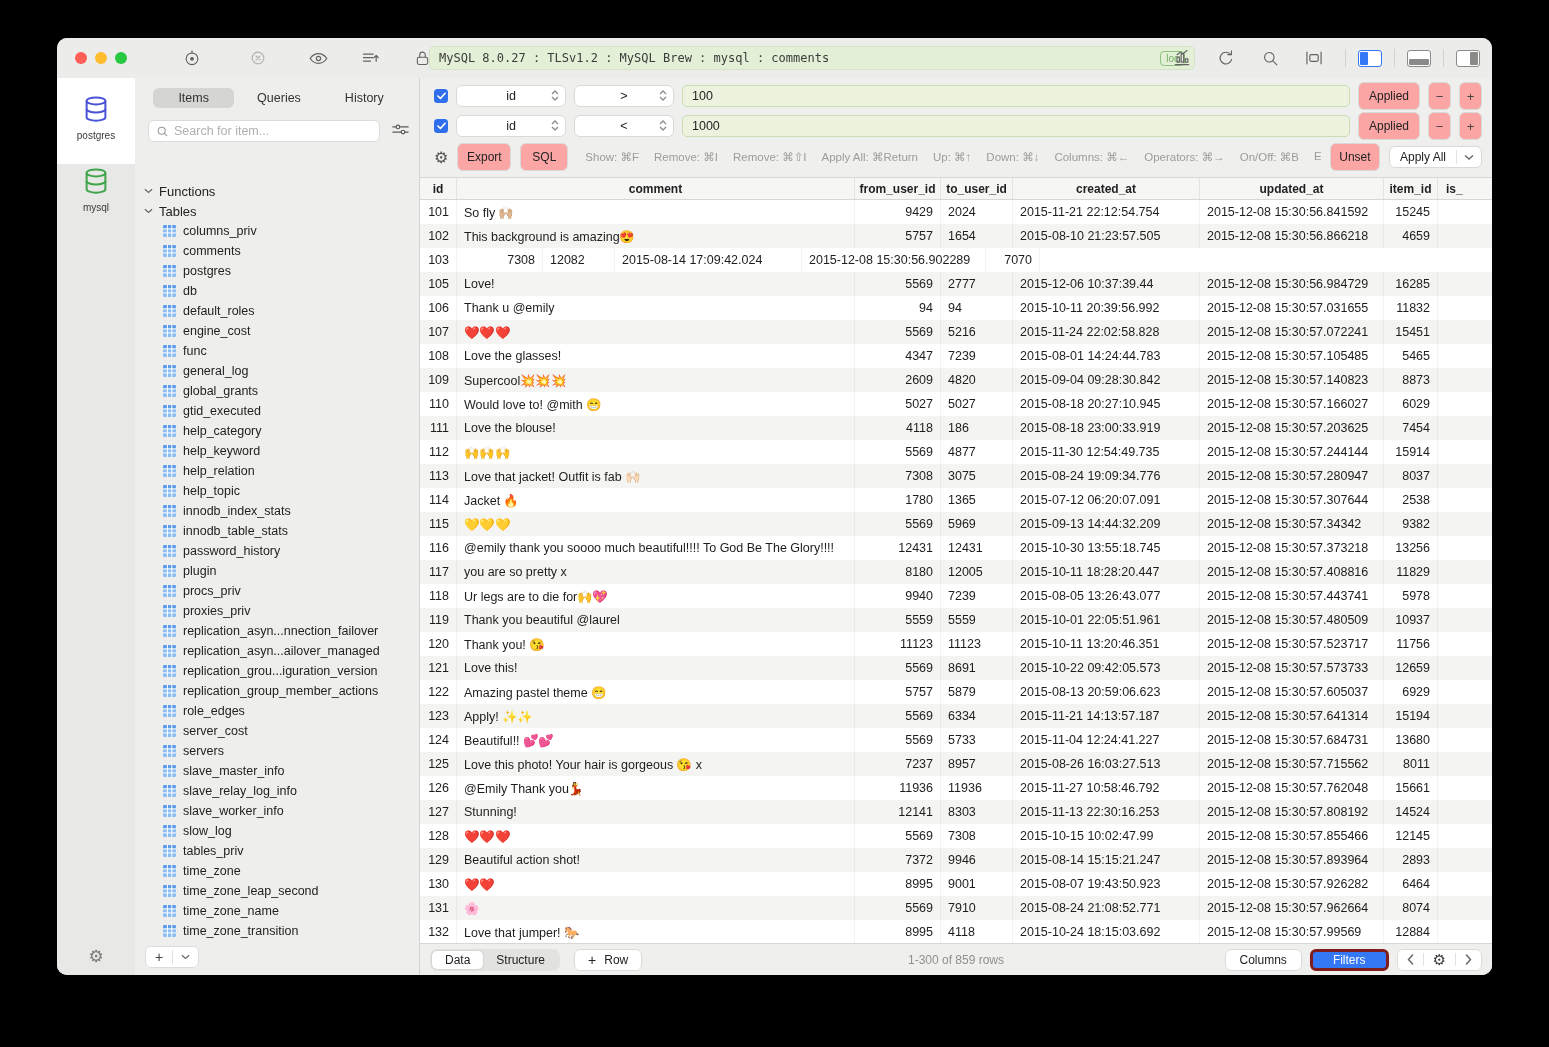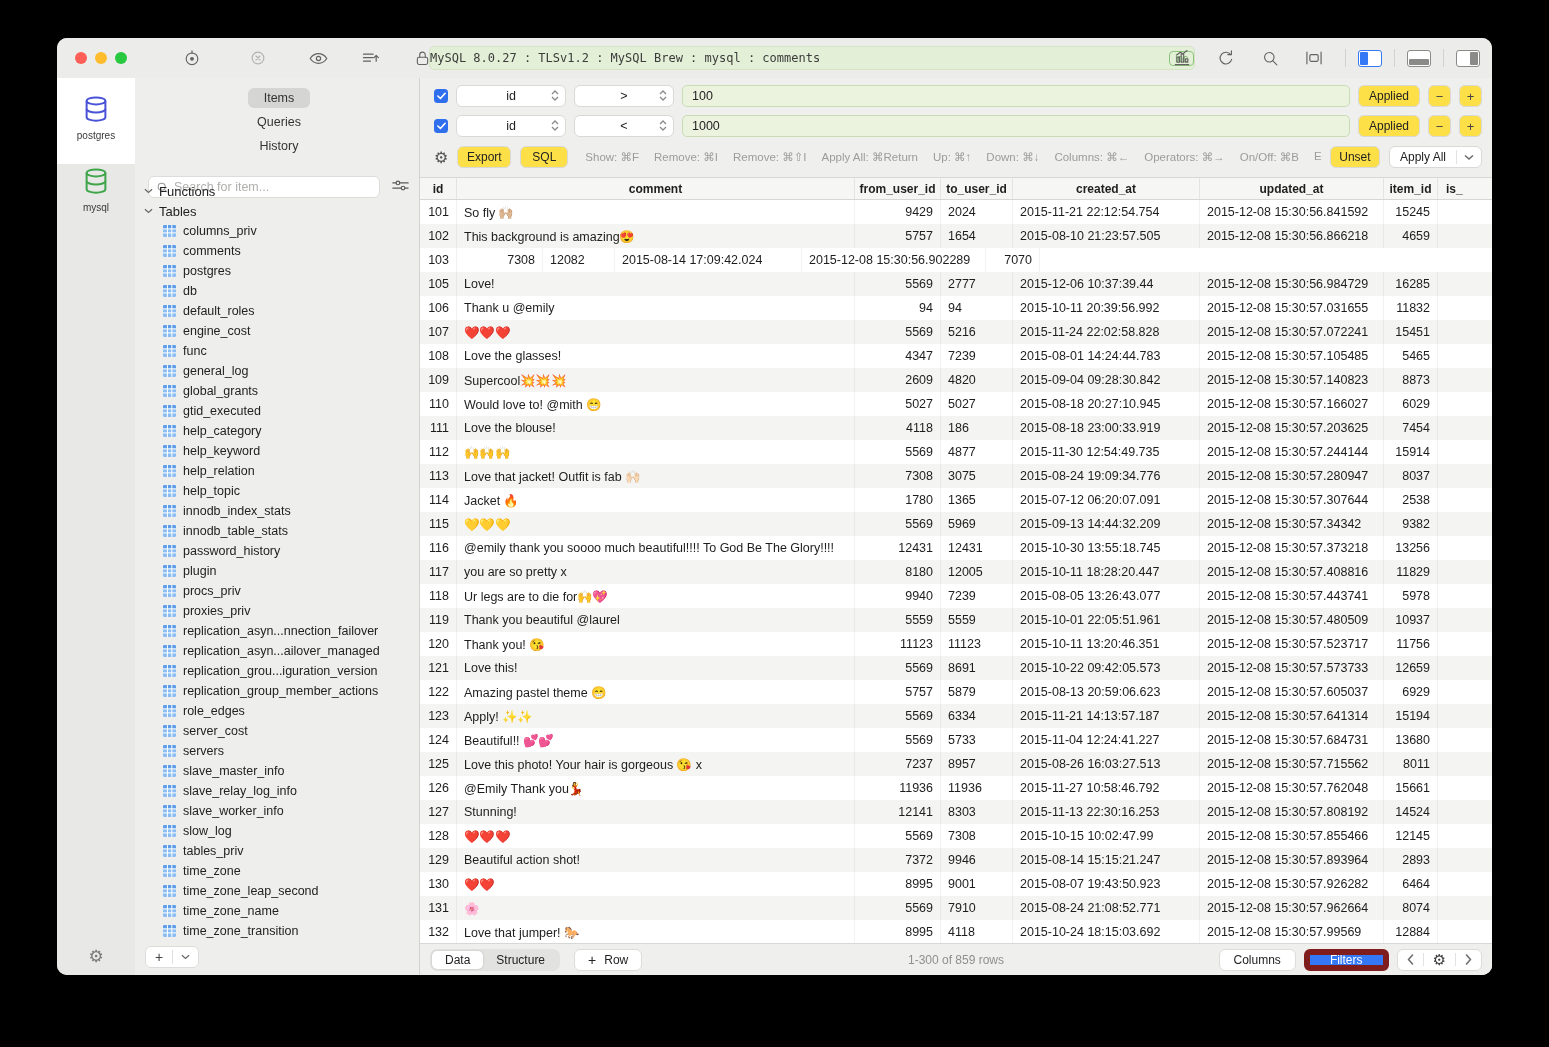--- a/index.html
+++ b/index.html
@@ -9,21 +9,21 @@
   
   .titlebar { height:40px; display:flex; align-items:center; background:#ececea; position:relative; }
   .lights { display:flex; gap:8px; padding-left:18px; }
   .light { width:12px; height:12px; border-radius:50%; }
   .light.red{background:#ff5f57}.light.yellow{background:#febc2e}.light.green{background:#28c840}
   .tb-icons { display:flex; align-items:center; }
   .tb-ic { width:38px; height:26px; display:flex; align-items:center; justify-content:center; border-radius:5px; }
   .tb-ic svg { stroke:#636361; fill:none; stroke-width:1.4; stroke-linecap:round; stroke-linejoin:round; }
   .tb-ic.dim svg { stroke:#b3b3b1; }
   .sql-label { font-size:10px; font-weight:700; color:#636361; letter-spacing:.5px; }
-  .conn-badge { position:absolute; left:372px; top:8px; width:766px; height:24px; background:#e3efd7; border:1px solid #d3e3c4; border-radius:5px; display:flex; align-items:center; padding:0 0; }
+  .conn-badge { position:absolute; left:372px; top:8px; width:766px; height:24px; background:#e3efd7; border:1px solid #d3e3c4; border-radius:5px; display:flex; align-items:center; padding:0 9px; }
   .conn-badge .conn-text { flex:1; font-family:"DejaVu Sans Mono", monospace; font-size:12px; color:#3c3c3a; white-space:nowrap; overflow:hidden; }
   .loc-tag { font-size:10px; color:#74b163; border:1px solid #8cc47c; border-radius:4px; padding:1px 5px; background:transparent; }
   .tb-right { position:absolute; right:12px; top:7px; display:flex; align-items:center; gap:6px; }
   .panel-group { display:flex; align-items:center; gap:0; }
   .pbox { width:24px; height:17px; border:1.5px solid #8a8a88; border-radius:3px; position:relative; background:#fff; }
   .pbox.active { border-color:#3478f6; }
   .pbox .fill-left { position:absolute; left:1px; top:1px; bottom:1px; width:8px; background:#3478f6; border-radius:1px; }
   .pbox .fill-bottom { position:absolute; left:1px; right:1px; bottom:1px; height:6px; background:#8a8a88; border-radius:1px; }
   .pbox .fill-right { position:absolute; right:1px; top:1px; bottom:1px; width:8px; background:#8a8a88; border-radius:1px; }
   .vdiv { width:1px; height:18px; background:#d2d2d0; margin:0 6px; }
@@ -31,24 +31,24 @@
   
   .content { position:absolute; top:40px; left:0; right:0; bottom:0; display:flex; }
   .rail { width:78px; background:#e8e8e6; position:relative; flex-shrink:0; }
   .rail-active-bg { position:absolute; top:0; left:0; right:0; height:86px; background:#fff; }
   .conn-item { position:relative; display:flex; flex-direction:column; align-items:center; padding-top:16px; height:68px; cursor:default; }
   .conn-item .conn-name { font-size:10px; color:#3a3a38; margin-top:6px; }
   .conn-item svg { fill:none; stroke-width:1.6; }
   .rail-gear { position:absolute; bottom:8px; left:50%; transform:translateX(-50%); font-size:17px; color:#7a7a78; }
 
   .sidebar { width:285px; background:#eeeeec; border-right:1px solid #d2d2d0; position:relative; flex-shrink:0; }
-  .sb-tabs { display:flex; align-items:center; padding:10px 14px 0 18px; gap:4px;flex-direction:column; }
+  .sb-tabs { display:flex; align-items:center; padding:10px 14px 0 18px; gap:4px; }
   .sb-tab { font-size:12.5px; color:#333; padding:3px 16px; border-radius:6px; flex:1; text-align:center; }
   .sb-tab.active { background:#d5d5d3; }
-  .sb-search-row { display:flex; align-items:center; margin:20px 10px 0 13px; gap:12px; }
+  .sb-search-row { display:flex; align-items:center; margin:12px 10px 0 13px; gap:12px; }
   .sb-search { flex:1; height:22px; background:#fff; border:1px solid #dcdcda; border-radius:6px; display:flex; align-items:center; padding:0 7px; gap:5px; }
   .sb-search input { border:none; outline:none; flex:1; font-size:12.5px; color:#333; background:transparent; font-family:inherit; }
   .sb-search input::placeholder { color:#b0b0ae; }
   .sliders-icon svg { stroke:#5a5a58; fill:none; stroke-width:1.4; stroke-linecap:round; }
   .tree { position:absolute; top:103px; bottom:36px; left:0; right:0; overflow:hidden; }
   .tree-group { display:flex; align-items:center; height:20px; padding-left:9px; gap:6px; font-size:13px; color:#222; }
   .tree-item { display:flex; align-items:center; height:20px; padding-left:28px; gap:7px; font-size:12.5px; color:#222; white-space:nowrap; }
   .chev svg { display:block; }
   .sb-add { position:absolute; bottom:7px; left:10px; height:22px; background:#fff; border:1px solid #dcdcda; border-radius:6px; display:flex; align-items:center; }
   .sb-add .plus { font-size:14px; color:#444; padding:0 9px; }
@@ -57,21 +57,21 @@
 
   
   .main { flex:1; display:flex; flex-direction:column; background:#efefee; min-width:0; }
   .filter-panel { height:99px; padding:7px 10px 0 10px; flex-shrink:0; }
   .frow { display:flex; align-items:center; height:22px; margin-bottom:8px; gap:8px; }
   .fcheck { width:14px; height:14px; background:#2f6fed; border-radius:3.5px; display:flex; align-items:center; justify-content:center; flex-shrink:0; margin-left:4px; }
   .fselect { height:22px; background:#fff; border:1px solid #d9d9d7; border-radius:6px; display:flex; align-items:center; justify-content:center; position:relative; font-size:12.5px; color:#222; }
   .fselect.col { width:110px; } .fselect.op { width:100px; }
   .stepper { position:absolute; right:6px; top:4px; display:flex; flex-direction:column; gap:1px; }
   .fvalue { flex:1; height:22px; background:#ebf3df; border:1px solid #c9dcb4; border-radius:5px; display:flex; align-items:center; padding:0 9px; font-size:12.5px; color:#222; }
-  .fbtn { height:22px; background:#fde047; border:1px solid #d9d9d7; border-radius:6px; font-size:12px; color:#222; display:flex; align-items:center; justify-content:center; }
+  .fbtn { height:28px; background:#fca5a5; border:1px solid #d9d9d7; border-radius:6px; font-size:12px; color:#222; display:flex; align-items:center; justify-content:center; }
   .fbtn.applied { width:62px; }
   .fbtn.sq { width:23px; font-size:13px; color:#444; }
   .ftoolbar { display:flex; align-items:center; height:24px; gap:9px; }
   .ftoolbar .gear { font-size:16px; color:#565654; margin-left:4px; }
   .fbtn.export { width:54px; } .fbtn.sqlb { width:48px; font-weight:400; }
   .hints { display:flex; gap:15px; margin-left:8px; flex:1; overflow:hidden; white-space:nowrap; }
   .hint { font-size:11.5px; color:#9c9c9a; }
   .fbtn.unset { width:50px; }
   .applyall { height:22px; background:#fff; border:1px solid #d9d9d7; border-radius:6px; display:flex; align-items:center; font-size:12px; color:#222; }
   .applyall .lbl { padding:0 10px; }
@@ -92,21 +92,21 @@
   
   .statusbar { height:32px; background:#efefee; border-top:1px solid #d7d7d5; display:flex; align-items:center; padding:0 10px; position:relative; flex-shrink:0; }
   .seg { display:flex; background:#e2e2e0; border-radius:7px; padding:2px; align-items:center; }
   .seg-btn { font-size:12px; color:#222; padding:2px 13px; border-radius:5px; }
   .seg-btn.active { background:#fff; box-shadow:0 0 2px rgba(0,0,0,.18); }
   .addrow { margin-left:14px; height:22px; background:#fff; border:1px solid #dcdcda; border-radius:6px; display:flex; align-items:center; padding:0 13px; gap:8px; font-size:12px; color:#222; }
   .addrow .plus { font-size:14px; }
   .row-range { position:absolute; left:50%; transform:translateX(-50%); font-size:12px; color:#8f8f8d; }
   .sb-right { margin-left:auto; display:flex; align-items:flex-end; gap:8px; }
   .btn-w { height:22px; background:#fff; border:1px solid #dcdcda; border-radius:6px; font-size:12px; color:#222; display:flex; align-items:center; justify-content:center; padding:0 14px; }
-  .btn-blue { height:22px; background:#3478f6; border:6px solid #7f1d1d; border-radius:6px; font-size:12px; color:#fff; display:flex; align-items:center; justify-content:center; padding:0 20px; }
+  .btn-blue { height:22px; background:#3478f6; border:3px solid #7f1d1d; border-radius:6px; font-size:12px; color:#fff; display:flex; align-items:center; justify-content:center; padding:0 20px; }
   .navgrp { height:22px; background:#fff; border:1px solid #dcdcda; border-radius:6px; display:flex; align-items:center; }
   .navgrp .itm { padding:0 9px; display:flex; align-items:center; font-size:14px; color:#555; }
   .navgrp .div { width:1px; height:13px; background:#e2e2e0; }
   .navgrp svg { stroke:#6e6e6c; fill:none; stroke-width:1.6; stroke-linecap:round; stroke-linejoin:round; }
 </style>
 </head>
 <body>
 
 <div class="window">
 

